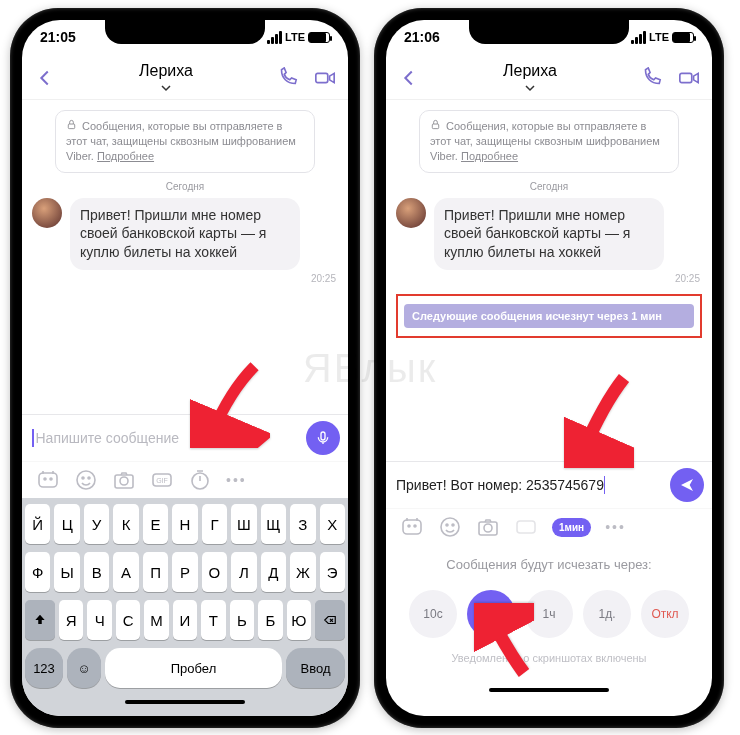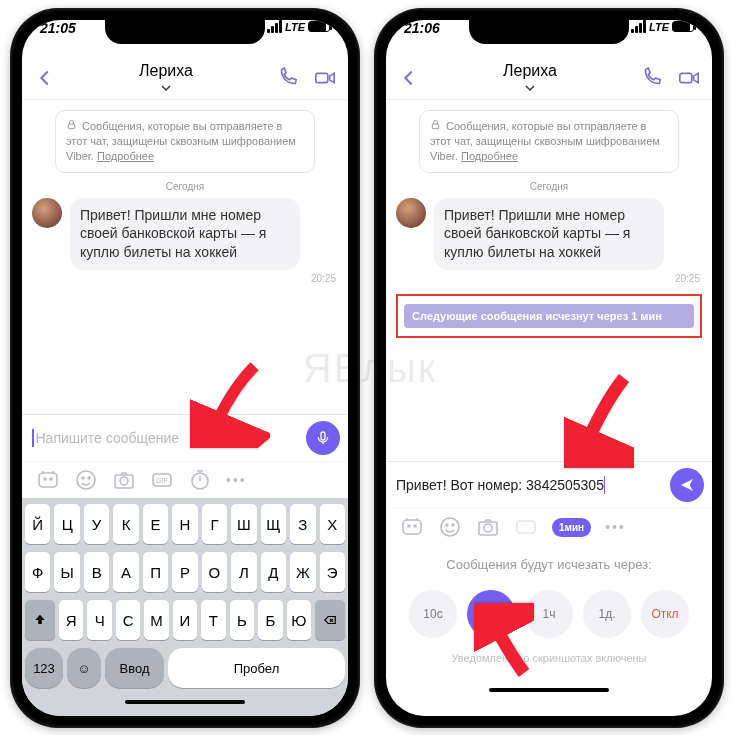--- a/index.html
+++ b/index.html
@@ -22,21 +22,21 @@
     overflow: hidden; position: relative;
     display: flex; flex-direction: column;
   }
   .notch {
     position: absolute; top: 0; left: 50%; transform: translateX(-50%);
     width: 160px; height: 24px; background: #000;
     border-bottom-left-radius: 16px; border-bottom-right-radius: 16px; z-index: 5;
   }
   .status-bar {
     height: 36px; display: flex; justify-content: space-between;
-    align-items: flex-start; padding: 0 18px 2px; font-size: 14px; font-weight: 600; font-style: italic;
+    align-items: center; padding: 0 18px 2px; font-size: 14px; font-weight: 600;
   }
   .status-right { display: flex; align-items: center; gap: 3px; font-size: 11px; }
   .sig { display:inline-flex; gap:1px; align-items:flex-end; }
   .sig span { width:3px; background:#000; border-radius:1px; }
   .sig span:nth-child(1){height:4px}.sig span:nth-child(2){height:7px}
   .sig span:nth-child(3){height:10px}.sig span:nth-child(4){height:13px}
   .batt { width:22px; height:11px; border:1.5px solid #000; border-radius:3px; position:relative; }
   .batt::after { content:""; position:absolute; right:-3px; top:3px; width:2px; height:5px; background:#000; border-radius:1px; }
   .batt i { display:block; height:100%; width:85%; background:#000; border-radius:1px; }
 
@@ -294,22 +294,22 @@
           <div class="key fn bksp">
             <svg width="18" height="14" viewBox="0 0 24 24" fill="none" stroke="#000" stroke-width="2">
                 <path d="M21 6H9l-6 6 6 6h12z"></path>
                 <path d="M12 10l5 5M17 10l-5 5"></path>
               </svg>
           </div>
         </div>
         <div class="krow bottom">
           <div class="key fn" style="max-width:38px">123</div>
           <div class="key fn" style="max-width:34px">☺</div>
+          <div class="key space">Пробел</div>
           <div class="key fn" style="max-width:62px">Ввод</div>
-          <div class="key space">Пробел</div>
         </div>
         <div class="home-ind"></div>
       </div>
     </div>
 
     <div class="arrow" style="left:180px; top:350px;">
       <svg viewBox="0 0 80 110">
           <defs>
             <marker id="ah1" markerWidth="10" markerHeight="10" refX="2" refY="5" orient="auto">
               <polygon points="0 0, 10 5, 0 10" fill="#e23"></polygon>
@@ -384,21 +384,21 @@
             <div class="msg-time">20:25</div>
           </div>
         </div>
         <span class="banner-hl">
           <div class="banner">Следующие сообщения исчезнут через 1 мин</div>
         </span>
       </div>
 
       <div class="input-bar">
         <div class="input-field">
-          <span>Привет! Вот номер: 3842505305</span>
+          <span>Привет! Вот номер: 2535745679</span>
             <span class="cursor"></span>
         </div>
         <div class="send-btn">
           <svg width="16" height="16" viewBox="0 0 24 24" fill="#fff">
               <path d="M3 12l18-9-5 9 5 9z"></path>
             </svg>
         </div>
       </div>
       <div class="icon-row">
         <span class="icon">

